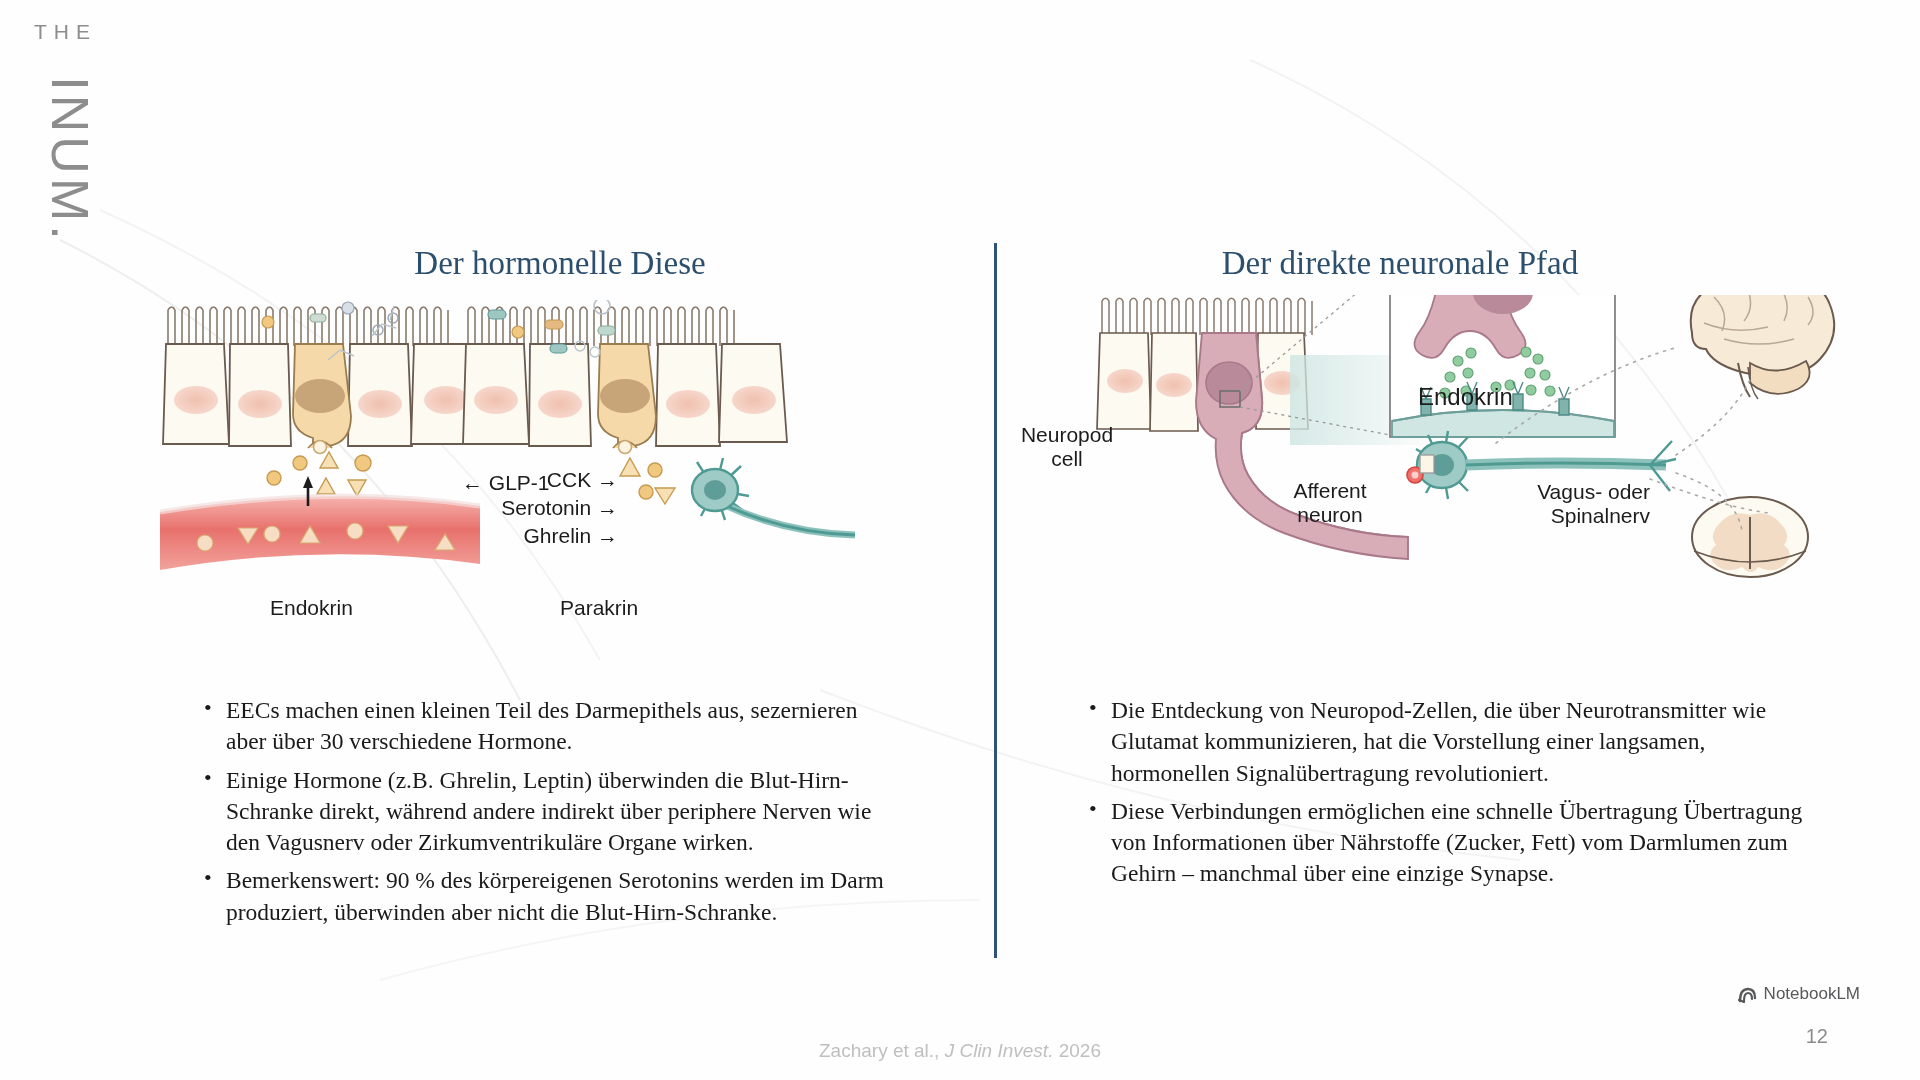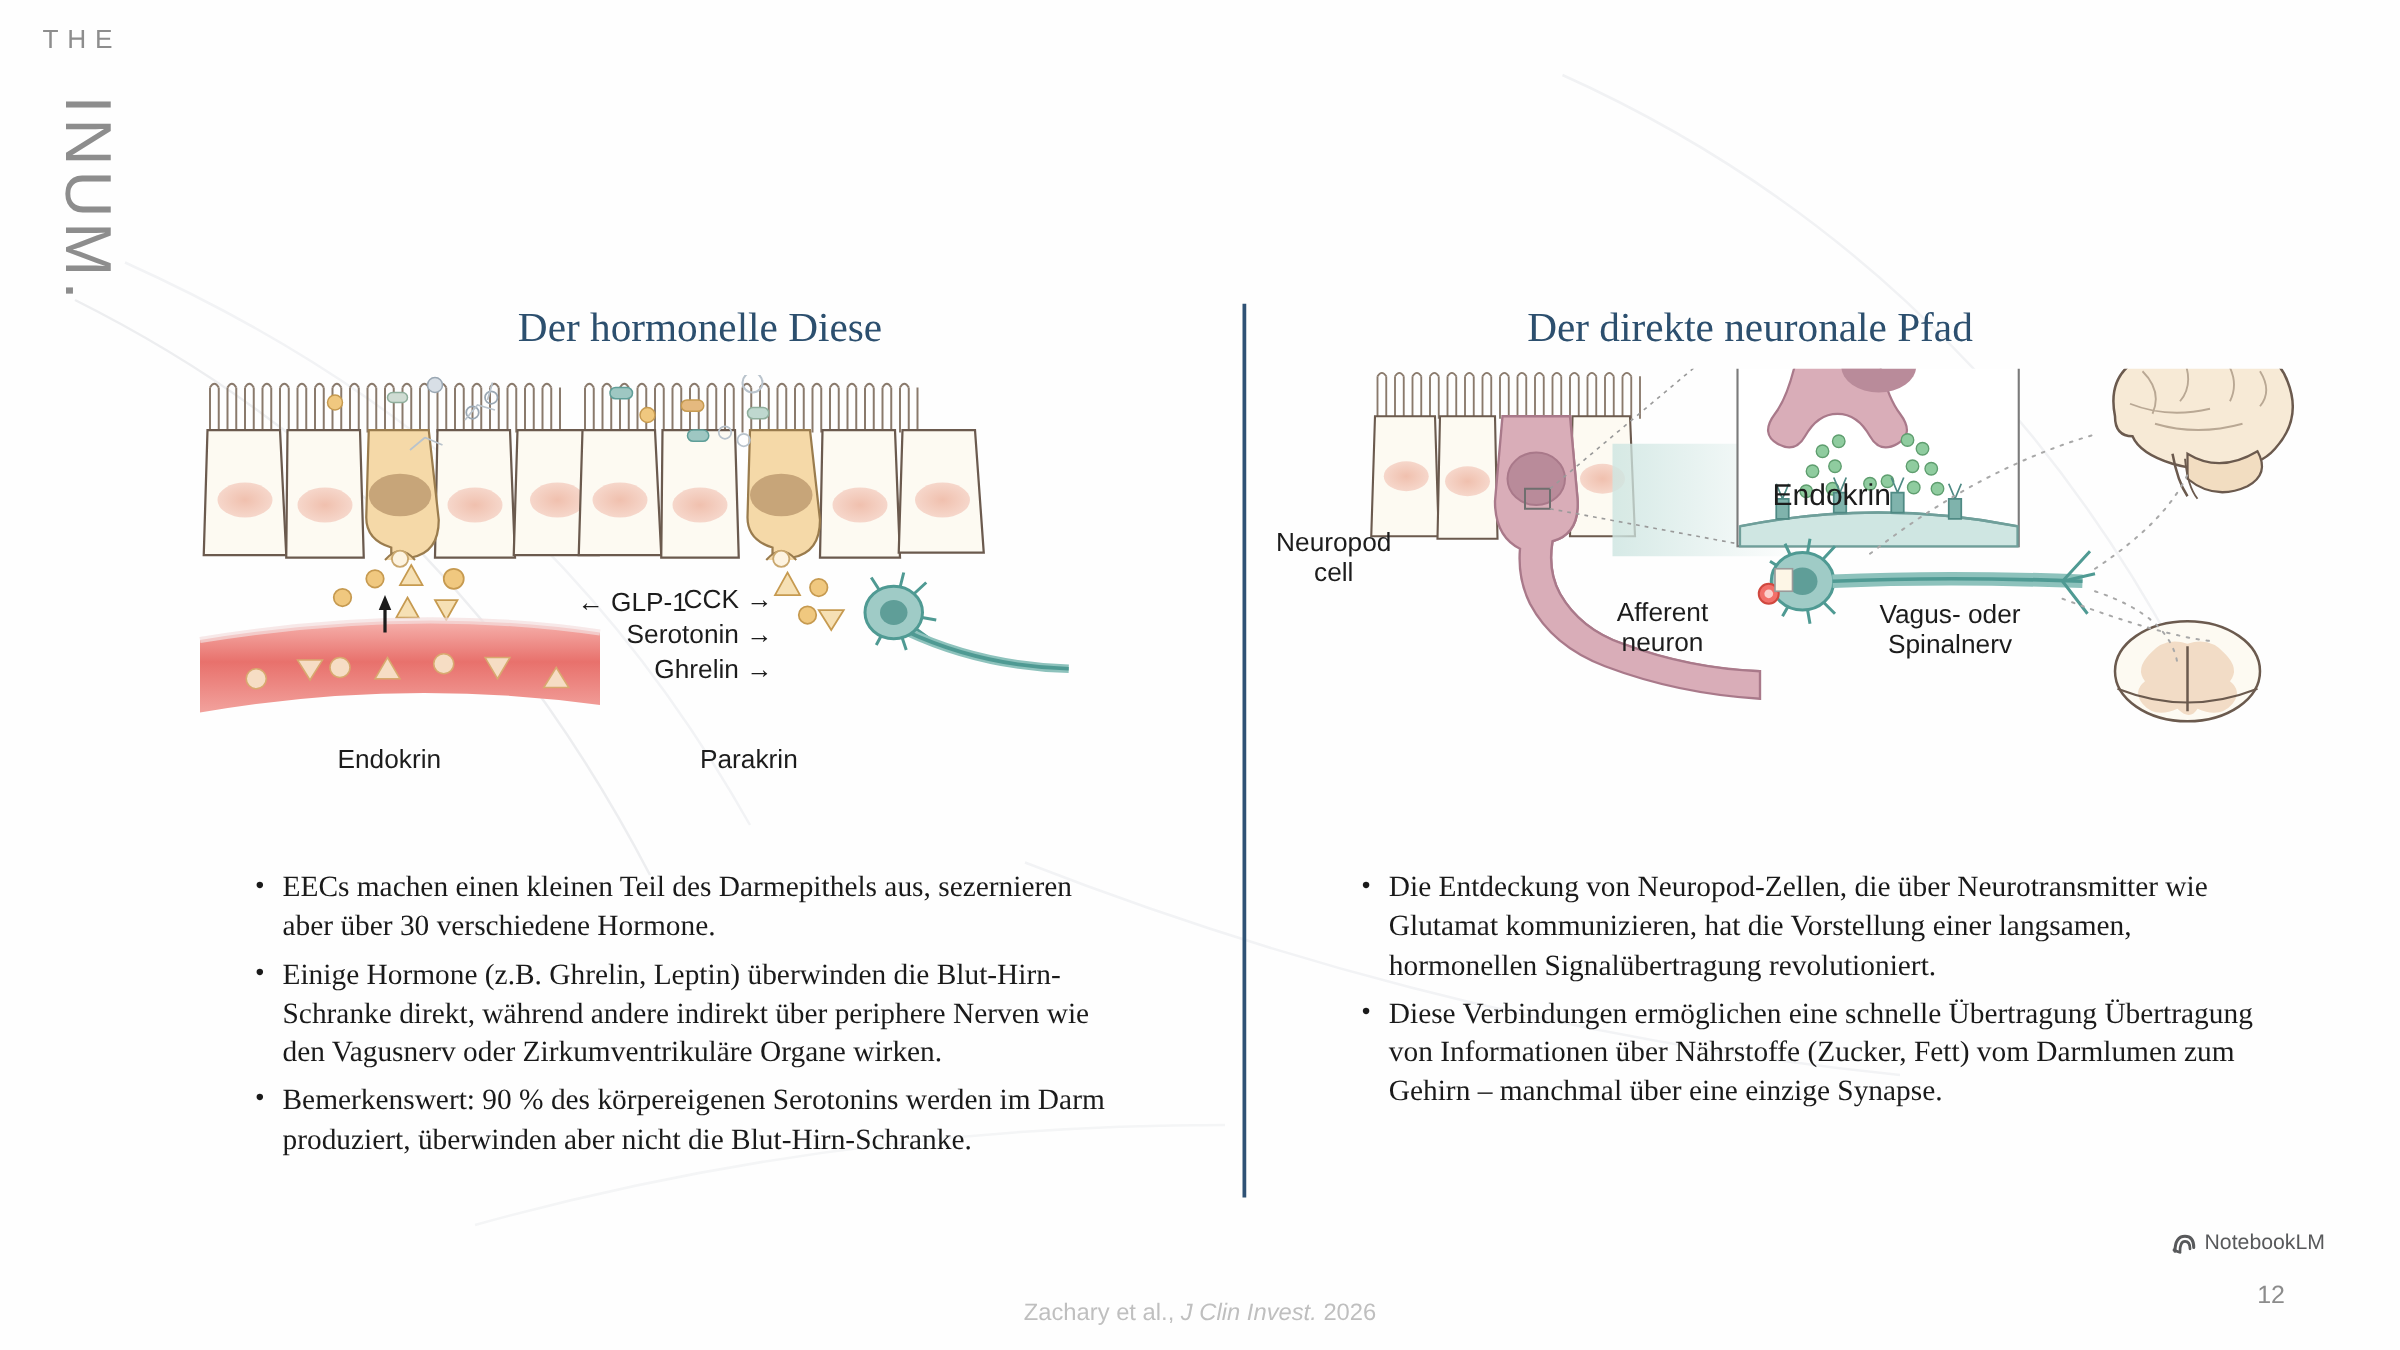--- a/index.html
+++ b/index.html
@@ -393,21 +393,21 @@
     </svg>
 
     <div class="dlabel c" style="left:-88px;top:128px;width:130px;">
       <span>Neuropod</span><br>
       <span>cell</span>
     </div>
     <div class="dlabel c" style="left:180px;top:184px;width:120px;">
       <span>Afferent</span><br>
       <span>neuron</span>
     </div>
-    <div class="dlabel c" style="left:380px;top:185px;width:180px;">
+    <div class="dlabel c" style="left:380px;top:185px;width:180px;text-align:right;">
       <span>Vagus- oder</span><br>
       <span>Spinalnerv</span>
     </div>
     <div class="dlabel" style="left:328px;top:88px;font-size:24px;">Endokrin</div>
   </div>
 
   <div class="bullets left">
     <ul>
       <li>EECs machen einen kleinen Teil des Darmepithels aus, sezernieren aber über 30 verschiedene Hormone.</li>
       <li>Einige Hormone (z.B. Ghrelin, Leptin) überwinden die Blut-Hirn-Schranke direkt, während andere indirekt über periphere Nerven wie den Vagusnerv oder Zirkumventrikuläre Organe wirken.</li>

